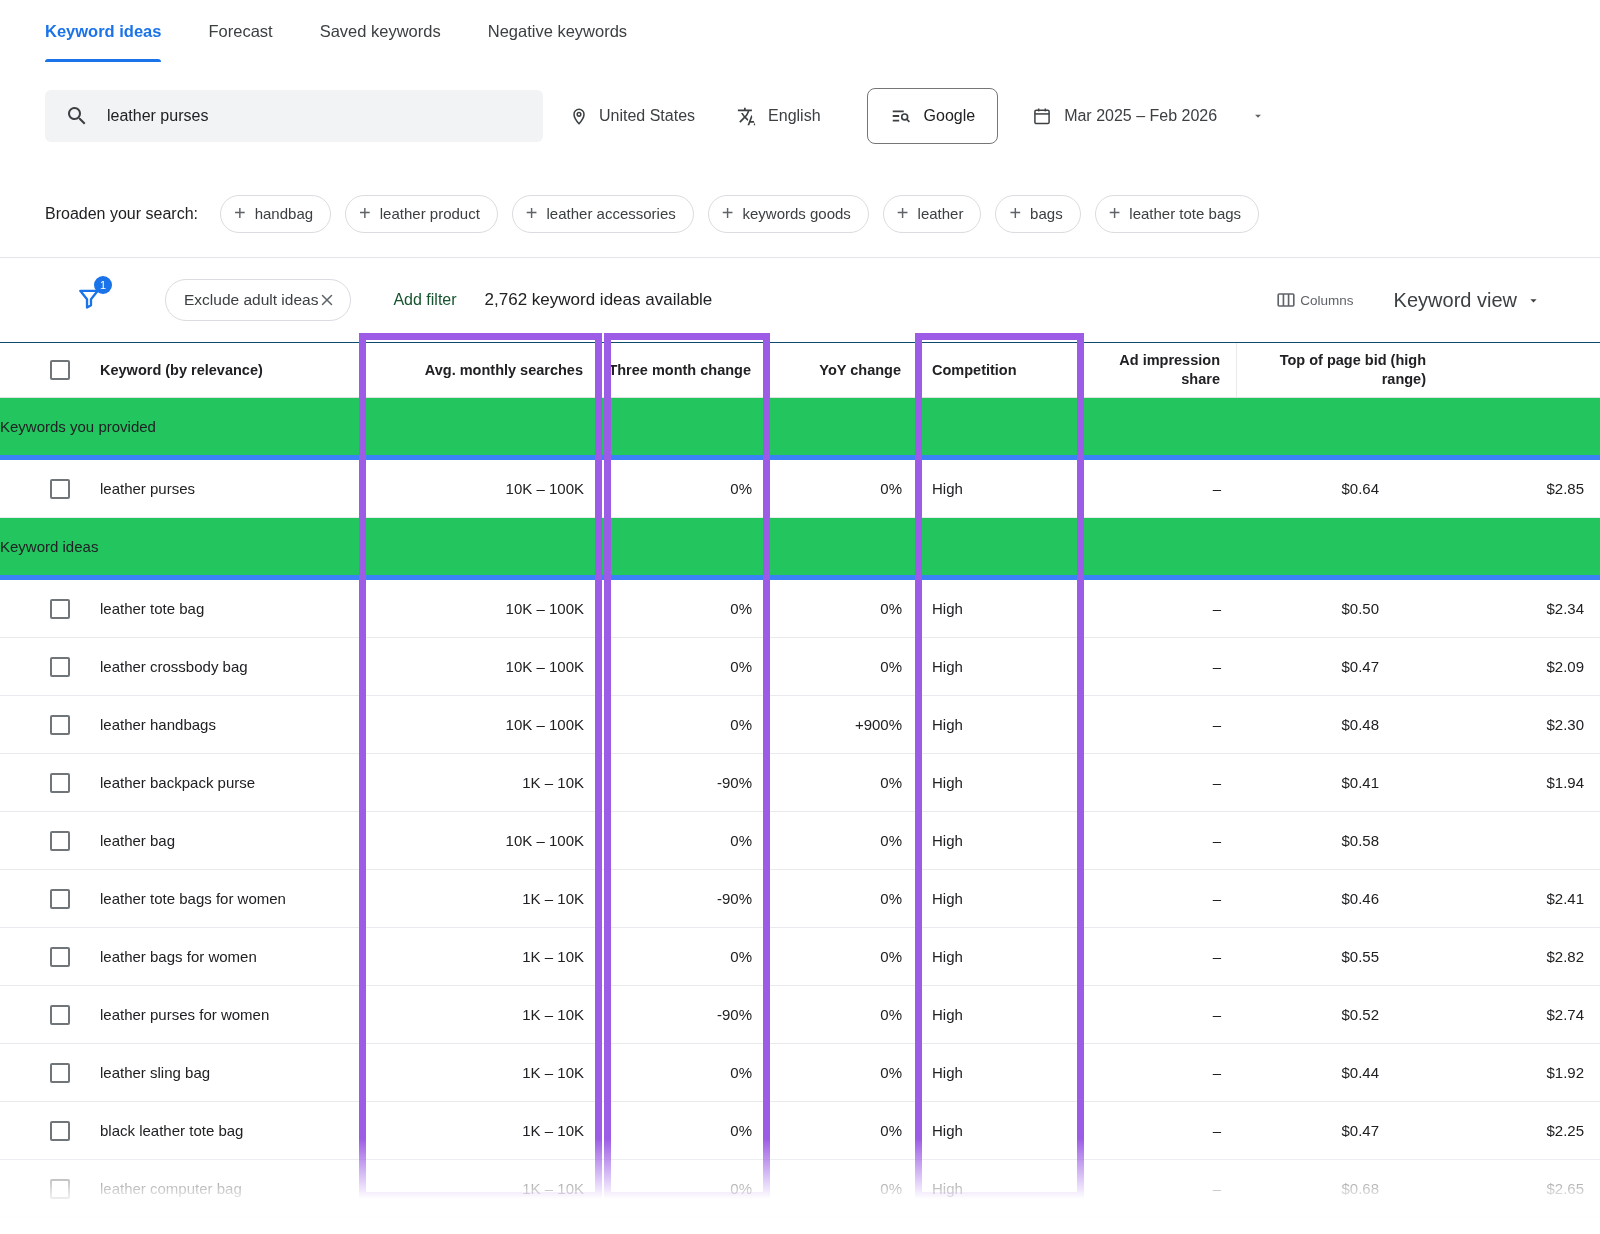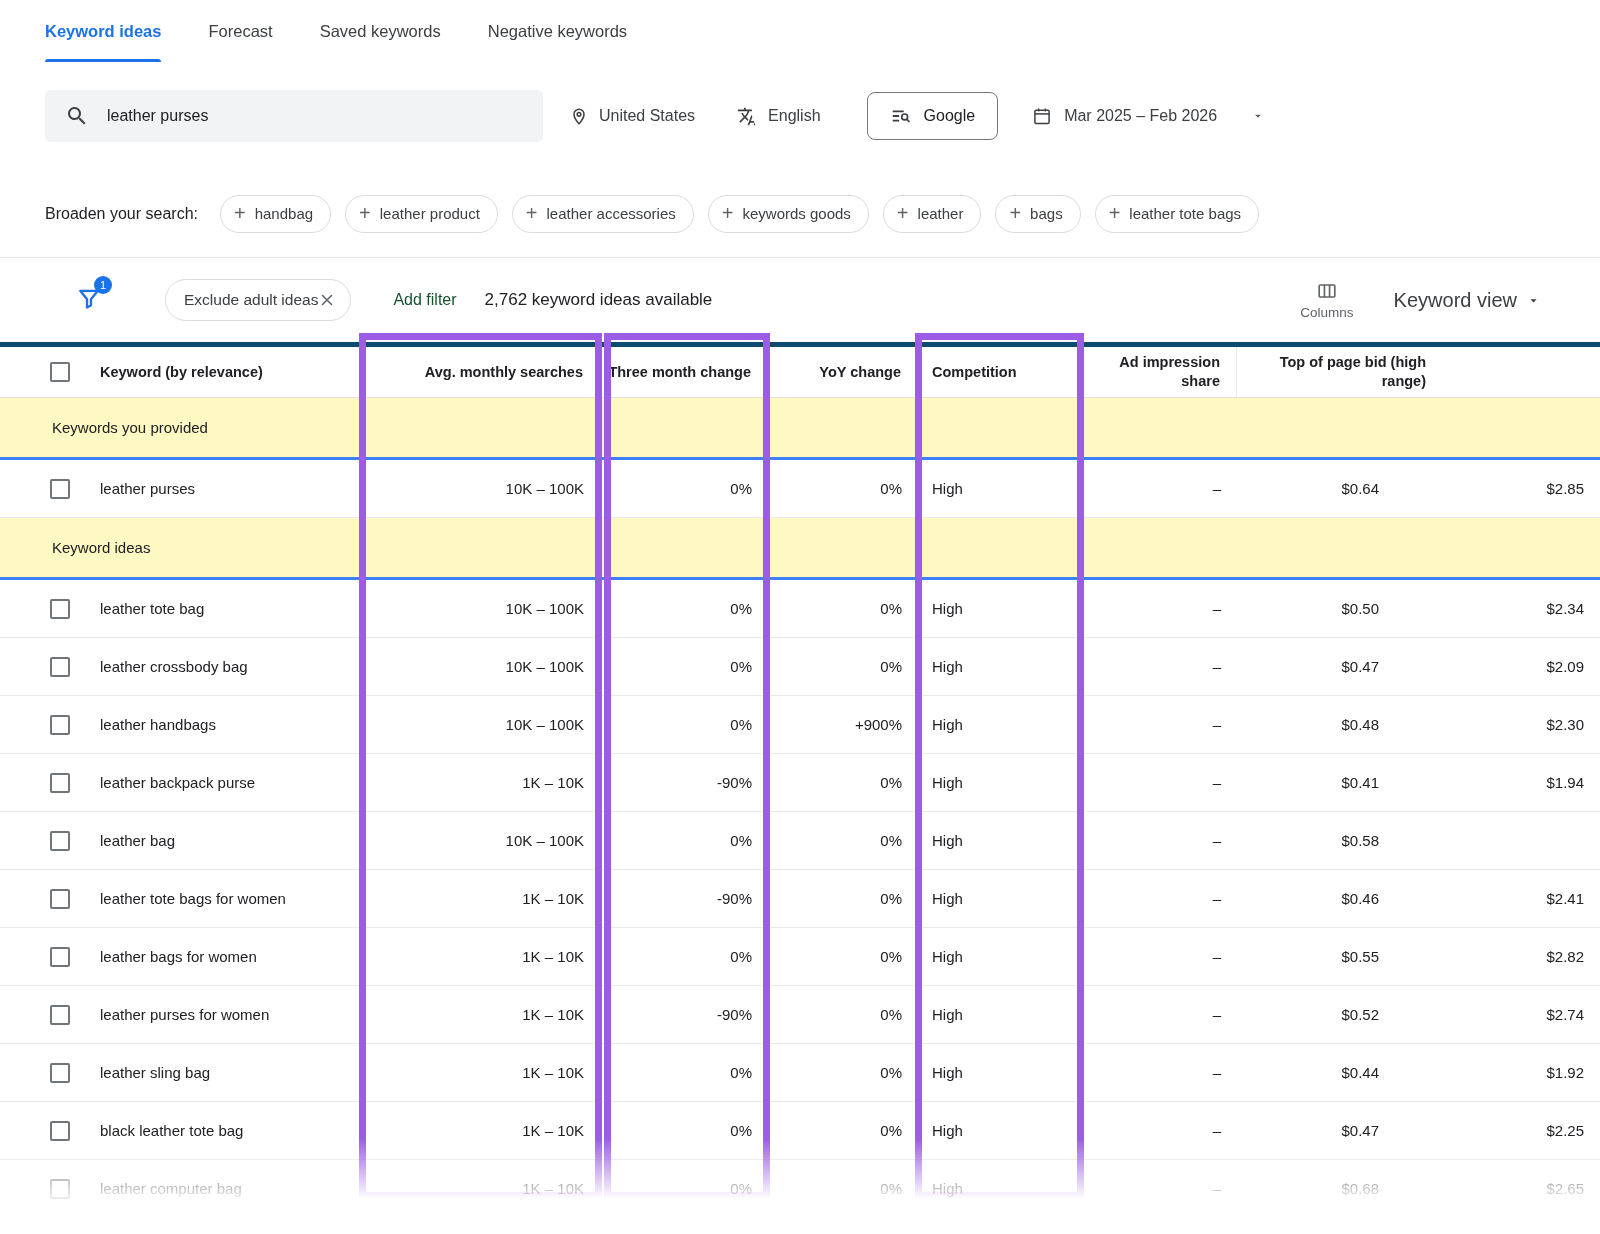--- a/index.html
+++ b/index.html
@@ -17,64 +17,64 @@
   .tab { position: relative; display: flex; align-items: center; font-size: 16.5px; color: #3c4043; cursor: pointer; }
   .tab.active { color: #1a73e8; font-weight: 700; }
   .tab.active .tab-underline { position: absolute; bottom: 0; left: 0; right: 0; height: 3px; background: #1a73e8; border-radius: 3px 3px 0 0; }
 
   
   .search-row { display: flex; align-items: center; height: 108px; padding: 0 45px; }
   .search-box { display: flex; align-items: center; width: 498px; height: 52px; background: #f1f3f4; border-radius: 6px; padding: 0 20px; gap: 18px; font-size: 16px; color: #202124; }
   .selector { display: flex; align-items: center; gap: 10px; font-size: 16px; color: #3c4043; cursor: pointer; }
   .sel-location { margin-left: 26px; }
   .sel-language { margin-left: 42px; }
-  .network-box { margin-left: 46px; display: flex; align-items: center; gap: 12px; border: 1px solid #747775; border-radius: 8px; height: 48px; padding: 0 22px; font-size: 16px; color: #202124; cursor: pointer; }
+  .network-box { margin-left: 46px; display: flex; align-items: center; gap: 12px; border: 1px solid #747775; border-radius: 8px; height: 56px; padding: 0 22px; font-size: 16px; color: #202124; cursor: pointer; }
   .sel-daterange { margin-left: 34px; gap: 12px; }
   .date-caret { margin-left: 22px; display: flex; }
 
   
   .broaden-row { display: flex; align-items: center; padding: 0 45px; height: 88px; border-bottom: 1px solid #e3e5e8; }
   .broaden-label { font-size: 16px; color: #202124; margin-right: 22px; white-space: nowrap; }
   .chips { display: flex; align-items: center; gap: 14px; }
   .chip { display: flex; align-items: center; height: 38px; border: 1px solid #dadce0; border-radius: 19px; padding: 0 17px 0 13px; gap: 9px; font-size: 15px; color: #3c4043; background: #fff; cursor: pointer; white-space: nowrap; }
   .chip-plus { font-size: 20px; color: #5f6368; line-height: 1; margin-top: -2px; }
 
   
   .filter-row { display: flex; align-items: center; height: 84px; padding: 0 45px; }
   .funnel-wrap { position: relative; width: 30px; height: 30px; margin-left: 30px; cursor: pointer; }
   .funnel-badge { position: absolute; top: -9px; right: -7px; width: 18px; height: 18px; border-radius: 50%; background: #1a73e8; color: #fff; font-size: 11px; display: flex; align-items: center; justify-content: center; }
   .exclude-chip { margin-left: 60px; display: flex; align-items: center; height: 42px; border: 1px solid #dadce0; border-radius: 21px; padding: 0 14px 0 18px; font-size: 15.5px; color: #3c4043; cursor: pointer; }
   .add-filter { margin-left: 42px; font-size: 16px; color: #14532d; cursor: pointer; }
   .results-summary { margin-left: 28px; font-size: 17px; color: #202124; }
-  .columns-btn { margin-left: auto; display: flex; flex-direction: column; align-items: center; gap: 3px; color: #5f6368; font-size: 13.5px; cursor: pointer; }
+  .columns-btn { margin-left: auto; display: flex; flex-direction: row; align-items: center; gap: 3px; color: #5f6368; font-size: 13.5px; cursor: pointer; }
   .view-selector { margin-left: 40px; margin-right: 14px; display: flex; align-items: center; gap: 9px; font-size: 20px; color: #3c4043; cursor: pointer; }
 
   
   .ktable { width: 1600px; }
-  .thead { display: flex; height: 56px; border-top: 5px solid #0c4a6e; border-bottom: 1px solid #e0e0e0; }
+  .thead { display: flex; height: 56px; border-top: 1px solid #0c4a6e; border-bottom: 1px solid #e0e0e0; }
   .cell { display: flex; align-items: center; height: 100%; }
   .th { font-weight: 700; font-size: 14.5px; color: #202124; line-height: 1.3; }
   .num { justify-content: flex-end; text-align: right; padding-right: 16px; }
   .comp { padding-left: 14px; }
   .thead .cell { border-right: 1px solid #e8eaec; }
   .thead .cell.col-check, .thead .cell:last-child { border-right: none; }
 
   .col-check { width: 100px; }
   .col-keyword { width: 263px; }
   .col-searches { width: 237px; }
   .col-three_month { width: 168px; }
   .col-yoy { width: 150px; }
   .col-competition { width: 164px; }
   .col-ad_share { width: 155px; }
   .col-low_bid { width: 158px; }
   .col-high_bid { width: 205px; }
 
   .checkbox { width: 20px; height: 20px; border: 2px solid #70757a; border-radius: 2px; margin-left: 50px; background: #fff; cursor: pointer; flex: none; }
 
-  .section-row { height: 62px; display: flex; align-items: center; padding-left: 52px; background: #fef9c3; border-bottom: 3px solid #3b82f6; font-size: 15px; color: #202124; }
+  .section-row { height: 62px; display: flex; align-items: center; background: #22c55e; border-bottom: 5px solid #3b82f6; font-size: 15px; color: #202124; }
   .trow { display: flex; height: 58px; border-bottom: 1px solid #e8eaed; background: #fff; font-size: 15px; color: #202124; }
   .col-keyword.body-cell { cursor: pointer; }
 
   
   .hl-box { position: absolute; border: 7px solid #9c5ce6; z-index: 10; pointer-events: none;
     -webkit-mask-image: linear-gradient(to bottom, #000 93%, transparent 100%);
     mask-image: linear-gradient(to bottom, #000 93%, transparent 100%); }
   #hl-searches   { left: 359px; top: 333px; width: 243px; height: 866px; }
   #hl-three-month{ left: 604px; top: 333px; width: 166px; height: 866px; }
   #hl-competition{ left: 915px; top: 333px; width: 169px; height: 866px; }

